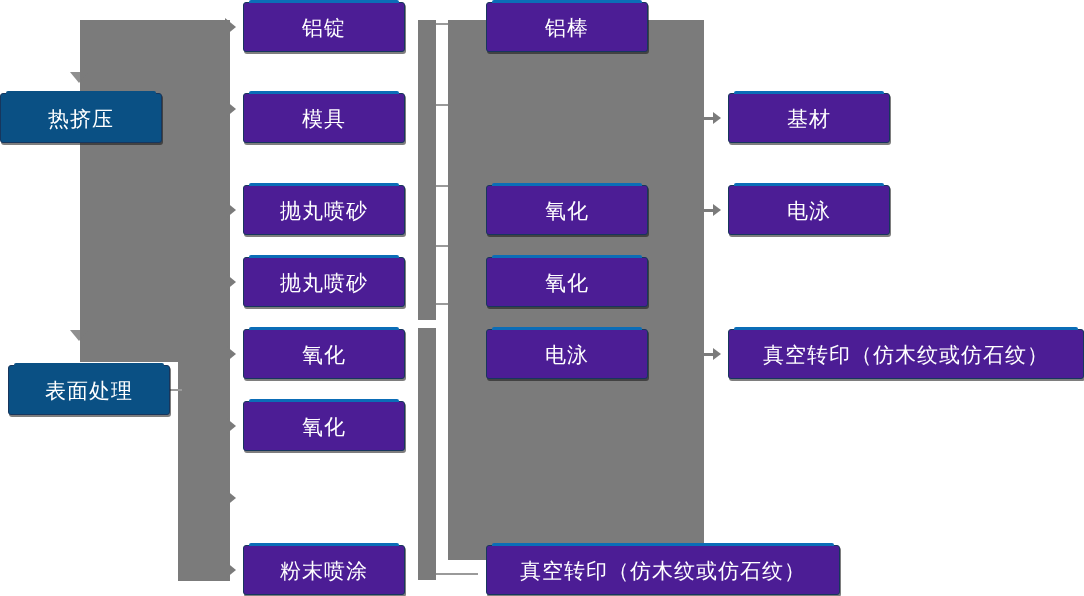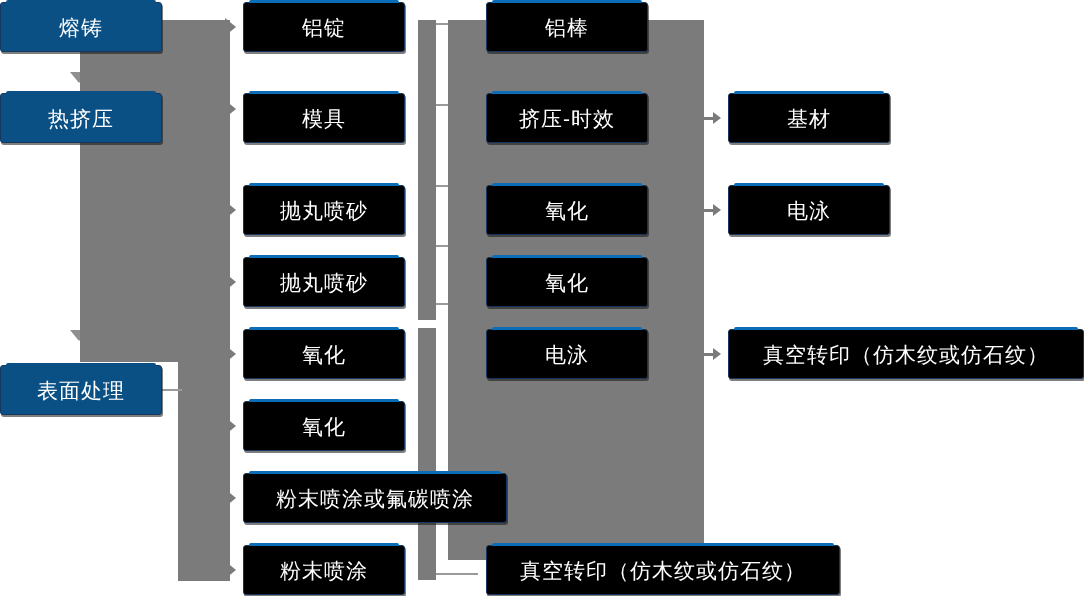--- a/index.html
+++ b/index.html
@@ -69,21 +69,21 @@
     color: #ffffff;
     border: 1px solid #17365d;
     border-radius: 3px;
     font-size: 21px;
     letter-spacing: 1px;
     white-space: nowrap;
     box-shadow: 1px 2px 0 rgba(20,20,20,0.55);
     line-height: 1;
   }
   .node.dark  { background: #0a5084; }
-  .node.light { background: #000000; }
+  .node.light { background: #4c1d95; }
   .node .cap {
     position: absolute;
     top: -3px;
     left: 5px;
     right: 5px;
     height: 3px;
     background: #0b6db7;
     border-radius: 2px 2px 0 0;
   }
 </style>
@@ -122,31 +122,27 @@
 
   <div class="small-arrow" style="left:704px; top:117px; width:12px;"></div>
   <div class="small-arrow-head" style="left:713px; top:112px;"></div>
 
   <div class="small-arrow" style="left:704px; top:209px; width:12px;"></div>
   <div class="small-arrow-head" style="left:713px; top:204px;"></div>
 
   <div class="small-arrow" style="left:704px; top:353px; width:12px;"></div>
   <div class="small-arrow-head" style="left:713px; top:348px;"></div>
 
-  <div class="node dark" style="left:0px; top:2px; width:162px; height:50px;">
-    <span class="cap" style="background:#0a5084;"></span>
-    <span>熔铸</span>
-  </div>
 
   <div class="node dark" style="left:0px; top:93px; width:162px; height:50px;justify-content:center;">
     <span class="cap" style="background:#0a5084;"></span>
     <span>热挤压</span>
   </div>
 
-  <div class="node dark" style="left:0px; top:365px; width:162px; height:50px;">
+  <div class="node dark" style="left:8px; top:365px; width:162px; height:50px;">
     <span class="cap" style="background:#0a5084;"></span>
     <span>表面处理</span>
   </div>
 
   <div class="node light" style="left:243px; top:2px; width:162px; height:50px;">
     <span class="cap"></span>
     <span>铝锭</span>
   </div>
 
   <div class="node light" style="left:243px; top:93px; width:162px; height:50px;justify-content:center;">
@@ -167,39 +163,31 @@
   <div class="node light" style="left:243px; top:329px; width:162px; height:50px;">
     <span class="cap"></span>
     <span>氧化</span>
   </div>
 
   <div class="node light" style="left:243px; top:401px; width:162px; height:50px;">
     <span class="cap"></span>
     <span>氧化</span>
   </div>
 
-  <div class="node light" style="left:243px; top:473px; width:264px; height:50px;">
-    <span class="cap"></span>
-    <span>粉末喷涂或氟碳喷涂</span>
-  </div>
 
   <div class="node light" style="left:486px; top:2px; width:162px; height:50px;">
     <span class="cap"></span>
     <span>铝棒</span>
   </div>
 
   <div class="node light" style="left:243px; top:545px; width:162px; height:50px;">
     <span class="cap"></span>
     <span>粉末喷涂</span>
   </div>
 
-  <div class="node light" style="left:486px; top:93px; width:162px; height:50px;">
-    <span class="cap"></span>
-    <span>挤压-时效</span>
-  </div>
 
   <div class="node light" style="left:486px; top:185px; width:162px; height:50px;">
     <span class="cap"></span>
     <span>氧化</span>
   </div>
 
   <div class="node light" style="left:486px; top:257px; width:162px; height:50px;">
     <span class="cap"></span>
     <span>氧化</span>
   </div>

